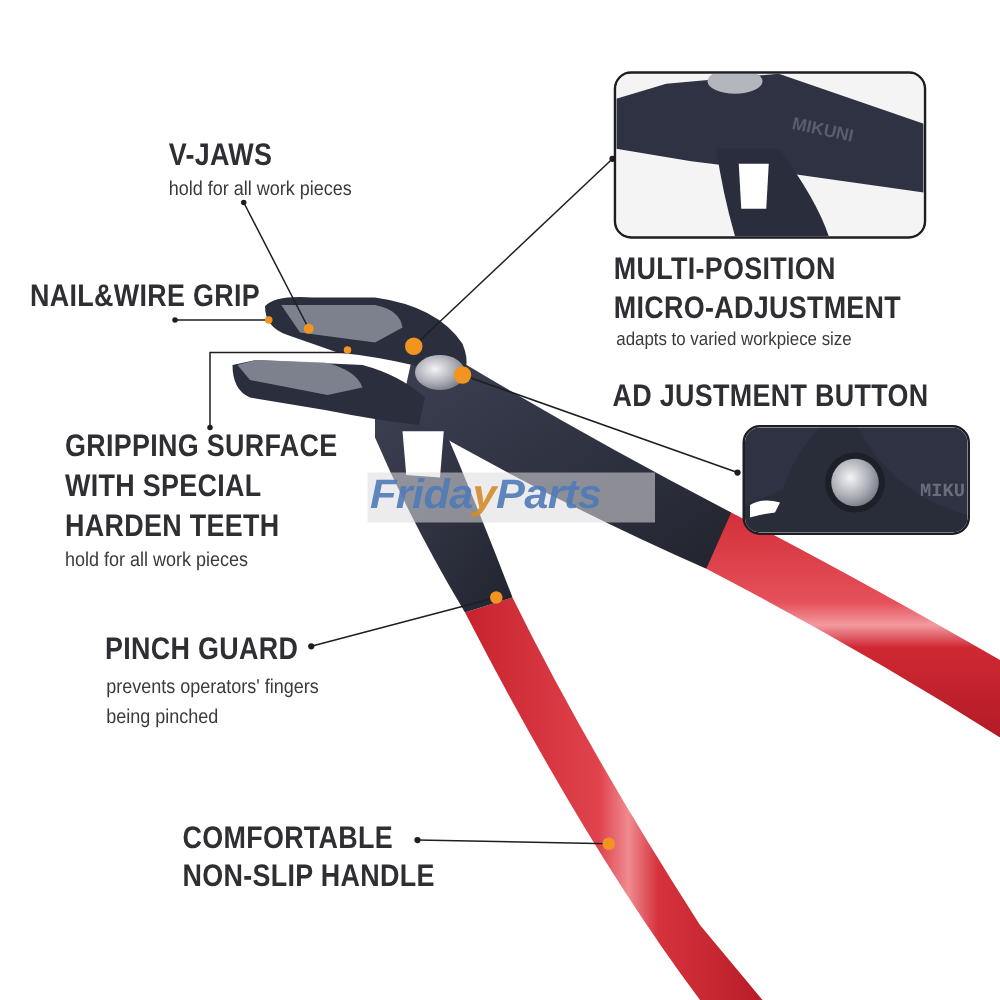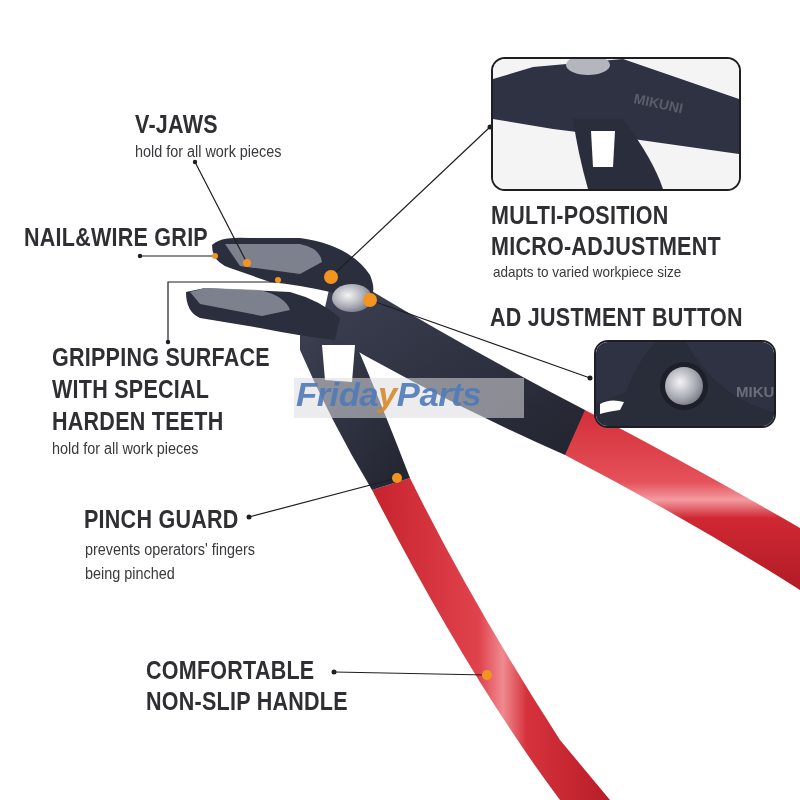--- a/index.html
+++ b/index.html
@@ -106,21 +106,21 @@
     <svg width="246" height="130" viewBox="0 0 246 130">
       <rect width="246" height="130" fill="#f4f4f5"></rect>
       <path d="M0,20 L40,8 L130,0 L246,40 L246,95 L140,80 L60,70 L0,60 Z" fill="#2f3242"></path>
       <path d="M80,60 L130,60 Q160,100 170,130 L95,130 Q85,95 80,60 Z" fill="#2a2d3b"></path>
       <path d="M98,72 L122,72 L120,108 L100,108 Z" fill="#ffffff"></path>
       <ellipse cx="95" cy="6" rx="22" ry="10" fill="#b4b6be"></ellipse>
       <text x="140" y="44" font-size="14" font-weight="bold" fill="#5a5d6a" transform="rotate(12 140 44)">MIKUNI</text>
     </svg>
   </div>
 
-  <div class="inset" style="left:594px; top:340px; width:178px; height:84px;">
+  <div class="inset" style="left:594px; top:340px; width:178px; height:84px;font-family:Liberation Mono, monospace;">
     <svg width="178" height="84" viewBox="0 0 178 84">
       <rect width="178" height="84" fill="#f4f4f5"></rect>
       <path d="M0,0 L178,0 L178,84 L0,84 Z" fill="#2f3242"></path>
       <path d="M60,0 Q40,20 30,50 L0,62 L0,84 L178,84 L178,70 Q120,55 90,0 Z" fill="#262936" opacity="0.6"></path>
       <circle cx="88" cy="44" r="24" fill="#1d1f29"></circle>
       <circle cx="88" cy="44" r="19" fill="url(#btn)"></circle>
       <text x="140" y="55" font-size="15" font-weight="bold" fill="#6a6d7a">MIKU</text>
       <path d="M4,62 Q14,56 28,60 L24,68 Q10,70 4,72 Z" fill="#ffffff"></path>
     </svg>
   </div>

